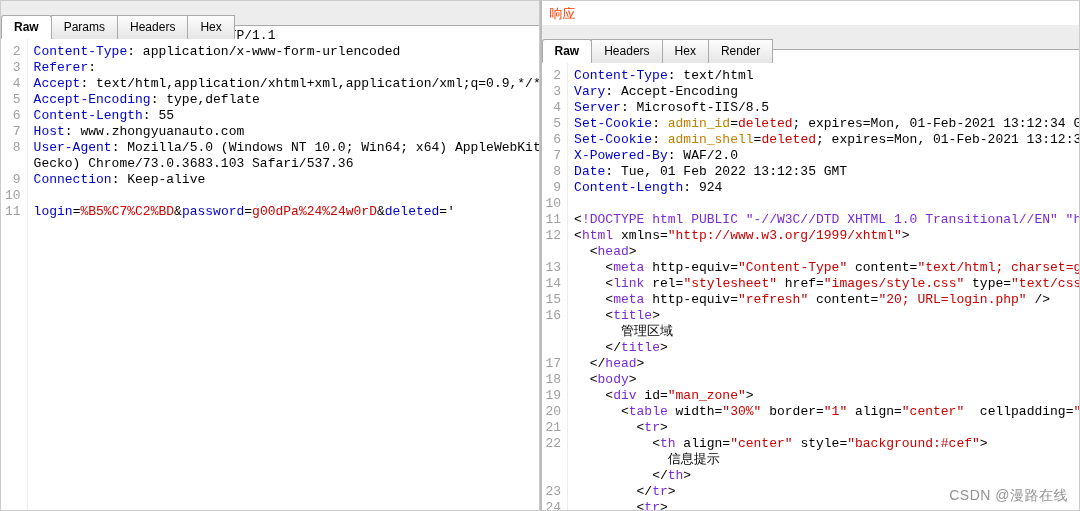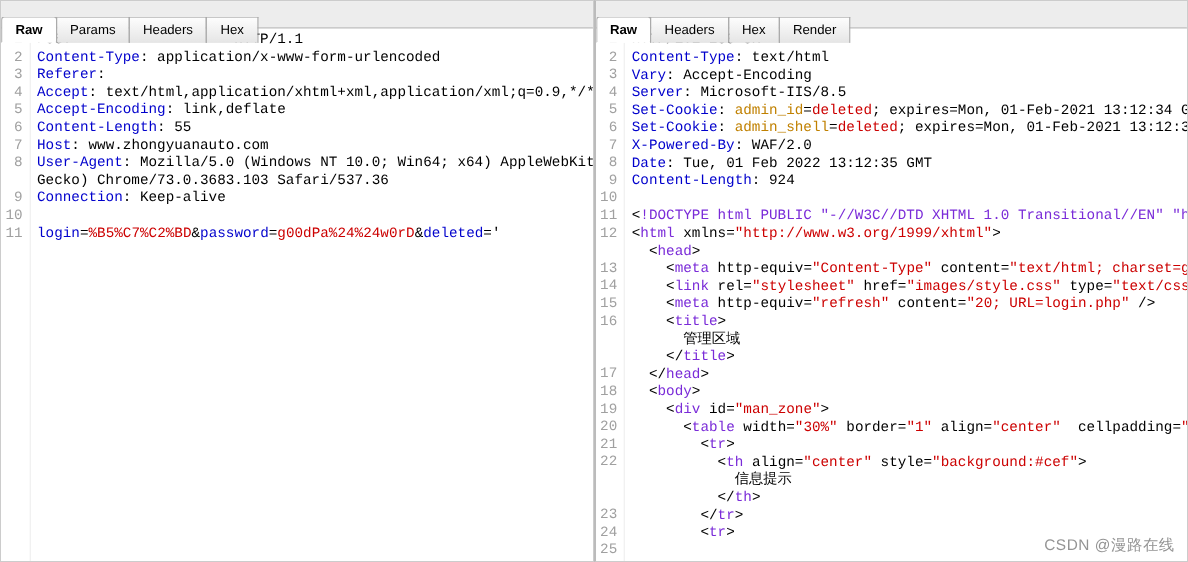--- a/index.html
+++ b/index.html
@@ -115,33 +115,34 @@
 8
  
 9
 10
 11
 </div>
       <div class="code" id="left-code"><span class="blk">POST </span><span class="blk">                  HTTP/1.1</span>
 <span class="blu">Content-Type</span><span class="blk">: application/x-www-form-urlencoded</span>
 <span class="blu">Referer</span><span class="blk">: </span>
 <span class="blu">Accept</span><span class="blk">: text/html,application/xhtml+xml,application/xml;q=0.9,*/*;q=0.8</span>
-<span class="blu">Accept-Encoding</span><span class="blk">: link,deflate</span>
+<span class="blu">Accept-Encoding</span><span class="blk">: type,deflate</span>
 <span class="blu">Content-Length</span><span class="blk">: 55</span>
 <span class="blu">Host</span><span class="blk">: www.zhongyuanauto.com</span>
 <span class="blu">User-Agent</span><span class="blk">: Mozilla/5.0 (Windows NT 10.0; Win64; x64) AppleWebKit/537.36 (KHTML, like</span>
 <span class="blk">Gecko) Chrome/73.0.3683.103 Safari/537.36</span>
 <span class="blu">Connection</span><span class="blk">: Keep-alive</span>
 
 <span class="blu">login</span><span class="blk">=</span><span class="red">%B5%C7%C2%BD</span><span class="blk">&amp;</span><span class="blu">password</span><span class="blk">=</span><span class="red">g00dPa%24%24w0rD</span><span class="blk">&amp;</span><span class="blu">deleted</span><span class="blk">='</span>
 </div>
     </div>
   </div>
 
   <div class="pane">
+    <div class="header-label">响应</div>
     <div class="tabs" id="right-tabs">
         <div class="tab active">Raw</div>
         <div class="tab">Headers</div>
         <div class="tab">Hex</div>
         <div class="tab">Render</div>
       </div>
     <div class="code-area">
       <div class="gutter" id="right-gutter">1
 2
 3

